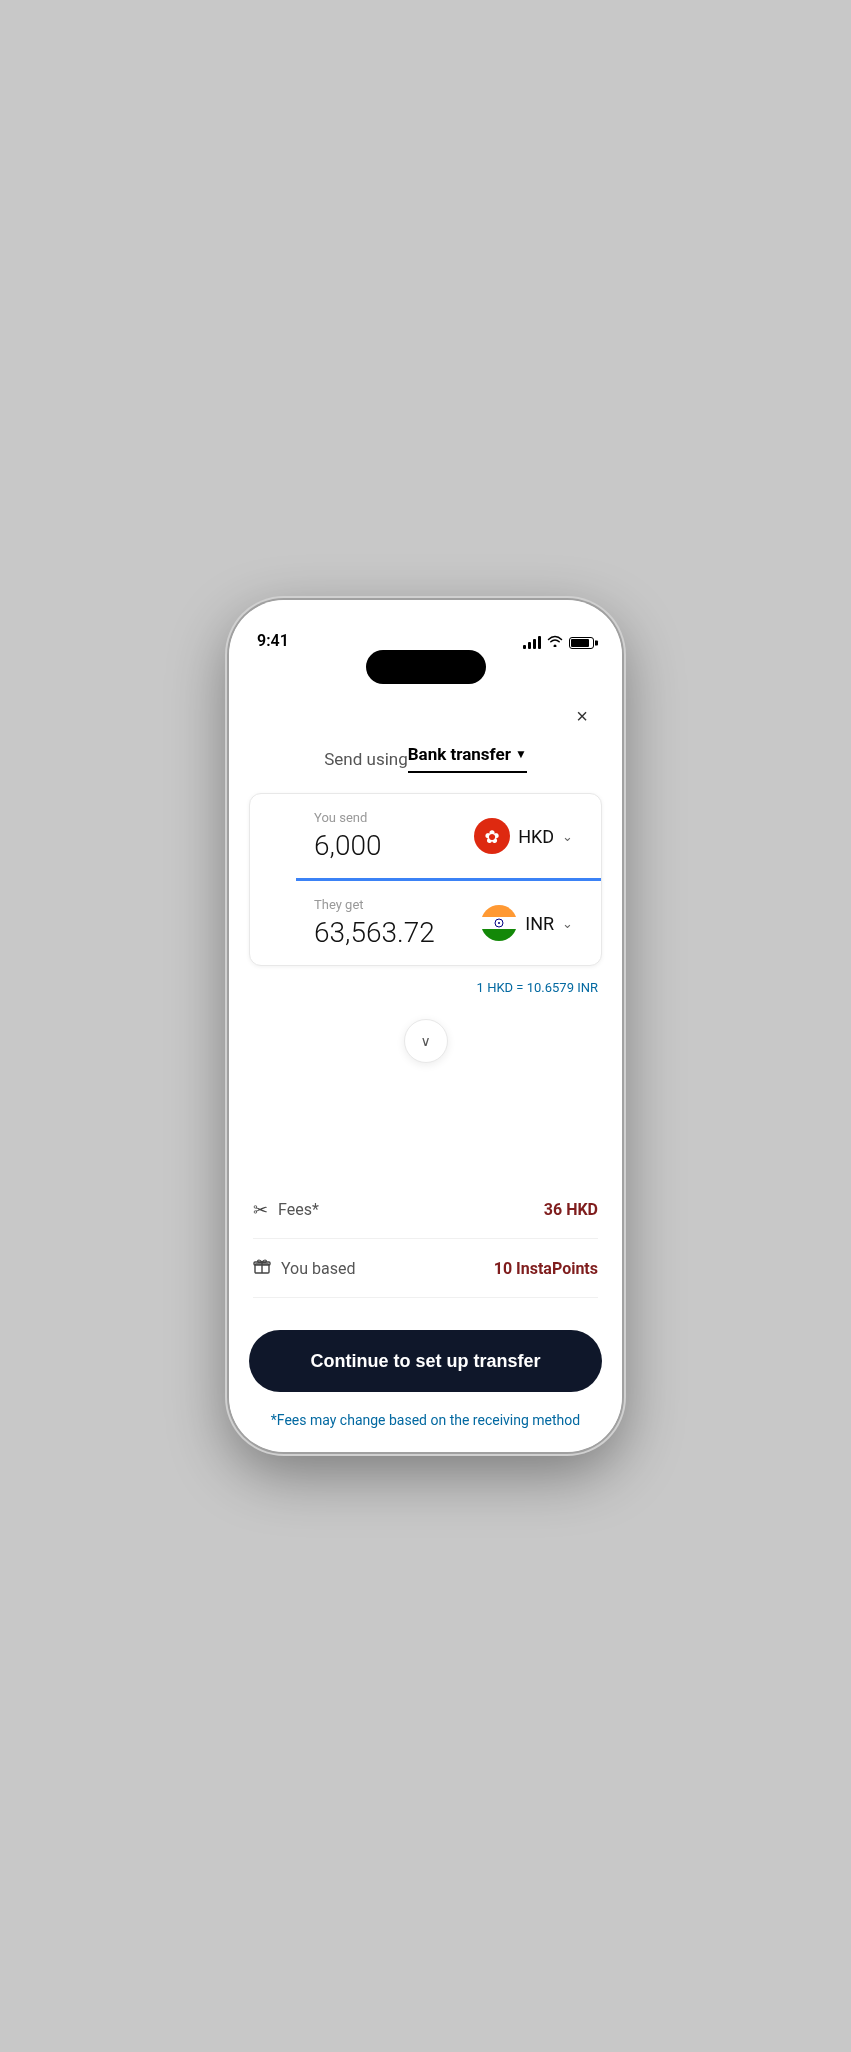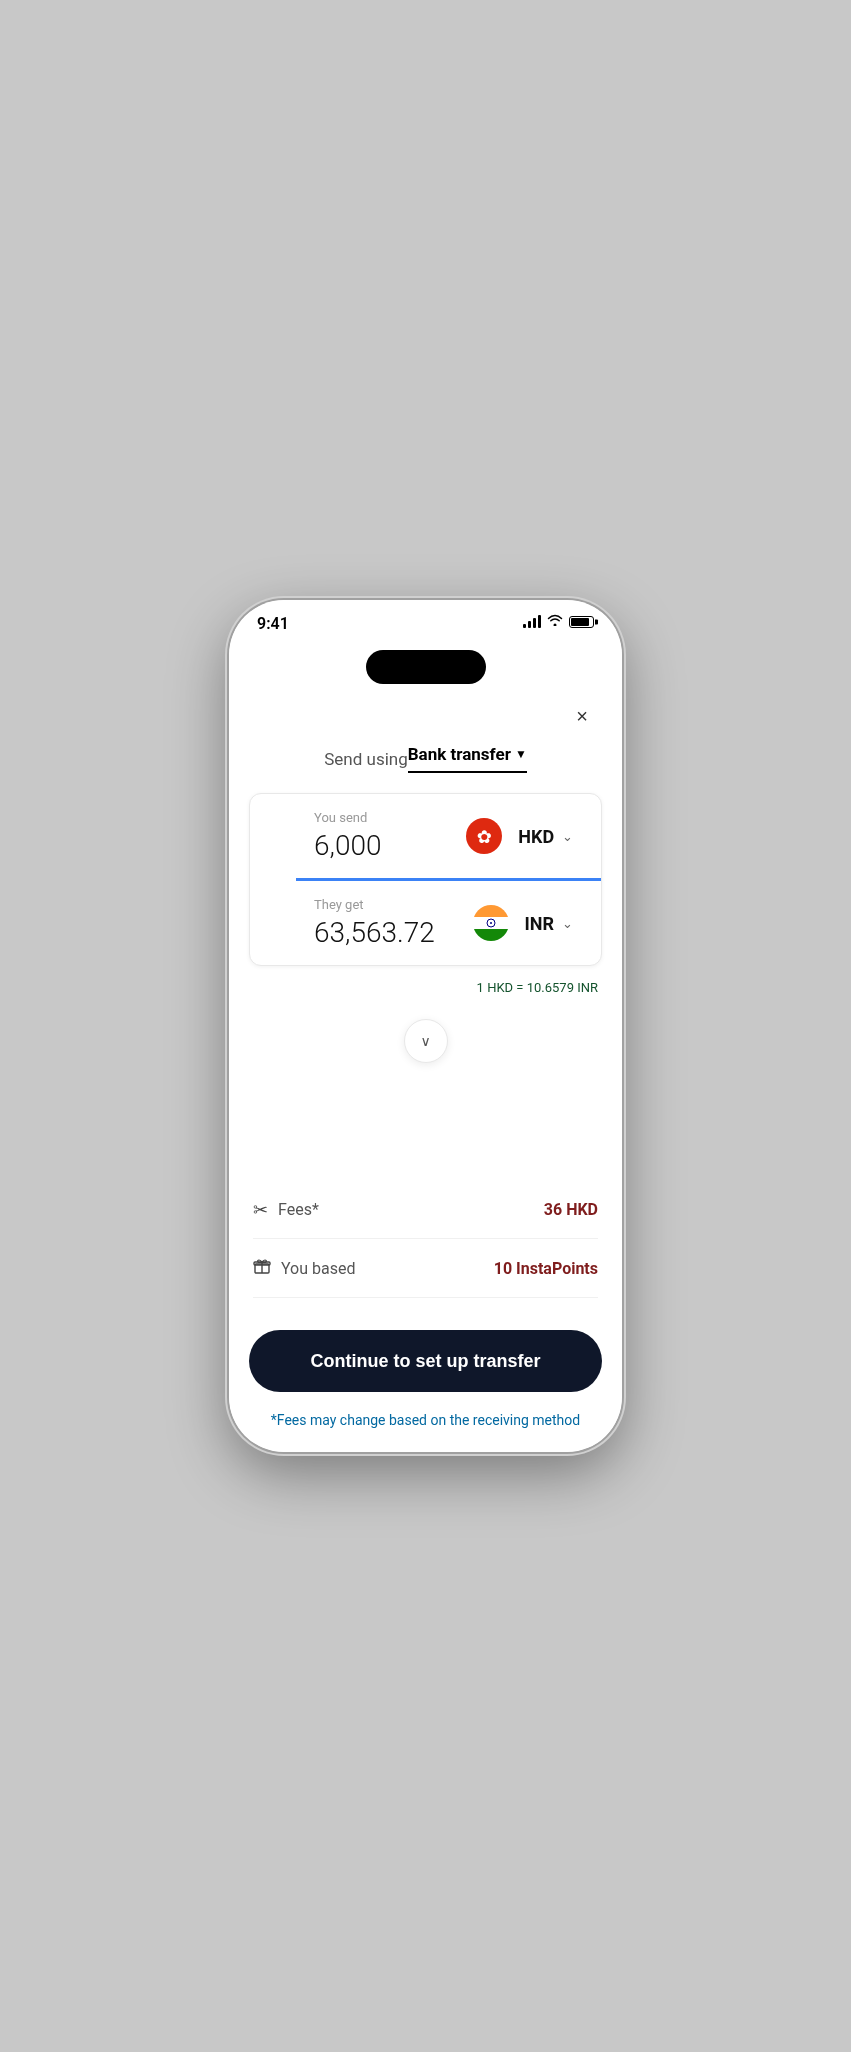--- a/index.html
+++ b/index.html
@@ -49,21 +49,21 @@
       border-radius: 55px;
       overflow: hidden;
       display: flex;
       flex-direction: column;
     }
 
     
     .status-bar {
       display: flex;
       justify-content: space-between;
-      align-items: flex-start;
+      align-items: flex-end;
       padding: 14px 28px 0 28px;
       height: 50px;
       flex-shrink: 0;
     }
 
     .status-time {
       font-size: 16px;
       font-weight: 600;
       color: #000;
     }
@@ -231,36 +231,35 @@
       display: flex;
       align-items: center;
       gap: 8px;
       cursor: pointer;
       padding: 6px 10px;
       border-radius: 8px;
     }
 
     .currency-code {
       font-size: 18px;
-      font-weight: 700;
+      font-weight: 400;
       color: #111;
-      margin-left: 8px;
     }
 
     .currency-chevron {
       font-size: 13px;
       color: #666;
     }
 
     
     .exchange-rate-row {
       text-align: right;
       padding: 8px 24px 16px 24px;
       font-size: 13px;
-      color: #14532d;
+      color: #0369a1;
     }
 
     
     .expand-section {
       display: flex;
       justify-content: center;
       padding: 8px 0 16px 0;
     }
 
     .expand-btn {

